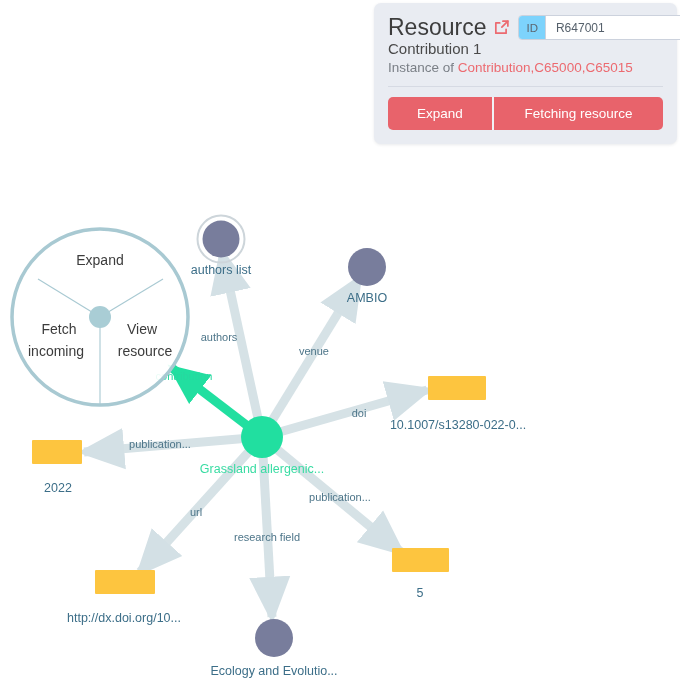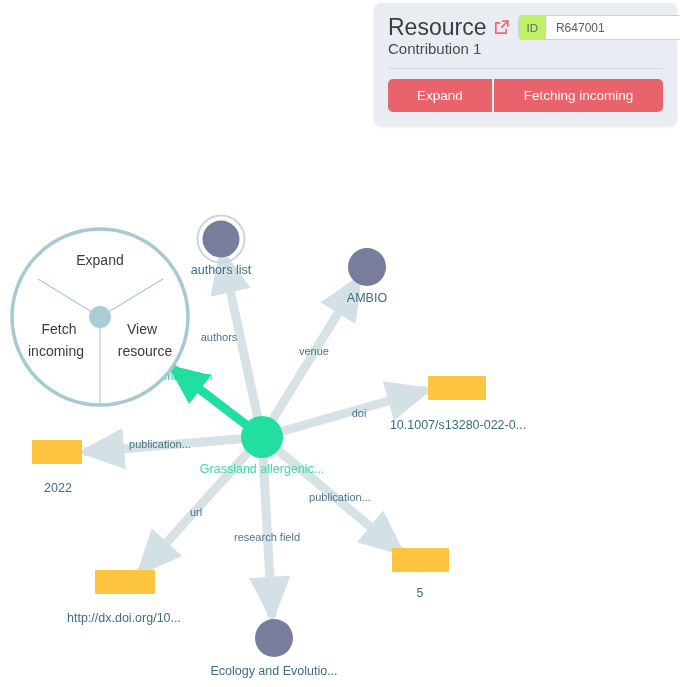--- a/index.html
+++ b/index.html
@@ -97,21 +97,21 @@
     display: flex;
     align-items: stretch;
     height: 25px;
     border: 1px solid #ccd2dd;
     border-radius: 4px;
     overflow: hidden;
     background: #fff;
     flex: 0 0 auto;
   }
   .id-prefix {
-    background: #bef264;
+    background: #7dd3fc;
     color: #5d6670;
     font-size: 11.5px;
     padding: 0 7px;
     display: flex;
     align-items: center;
     border-right: 1px solid #ccd2dd;
   }
   .id-value {
     background: #ffffff;
     color: #55606b;
@@ -283,21 +283,25 @@
 
       <div class="id-group">
         <div class="id-prefix">ID</div>
         <input class="id-value" type="text" readonly="" value="R647001" style="">
 
       </div>
     </div>
 
     <div class="panel-sub">Contribution 1</div>
 
+    <div class="panel-instance">
+      <span>Instance of</span>
+      <span class="classes">Contribution,C65000,C65015</span>
+    </div>
 
     <div class="panel-divider"></div>
 
     <div class="panel-actions">
       <button class="panel-btn expand">Expand</button>
-      <button class="panel-btn fetch">Fetching incoming</button>
+      <button class="panel-btn fetch">Fetching resource</button>
     </div>
   </div>
 </div>
 
 </body></html>

